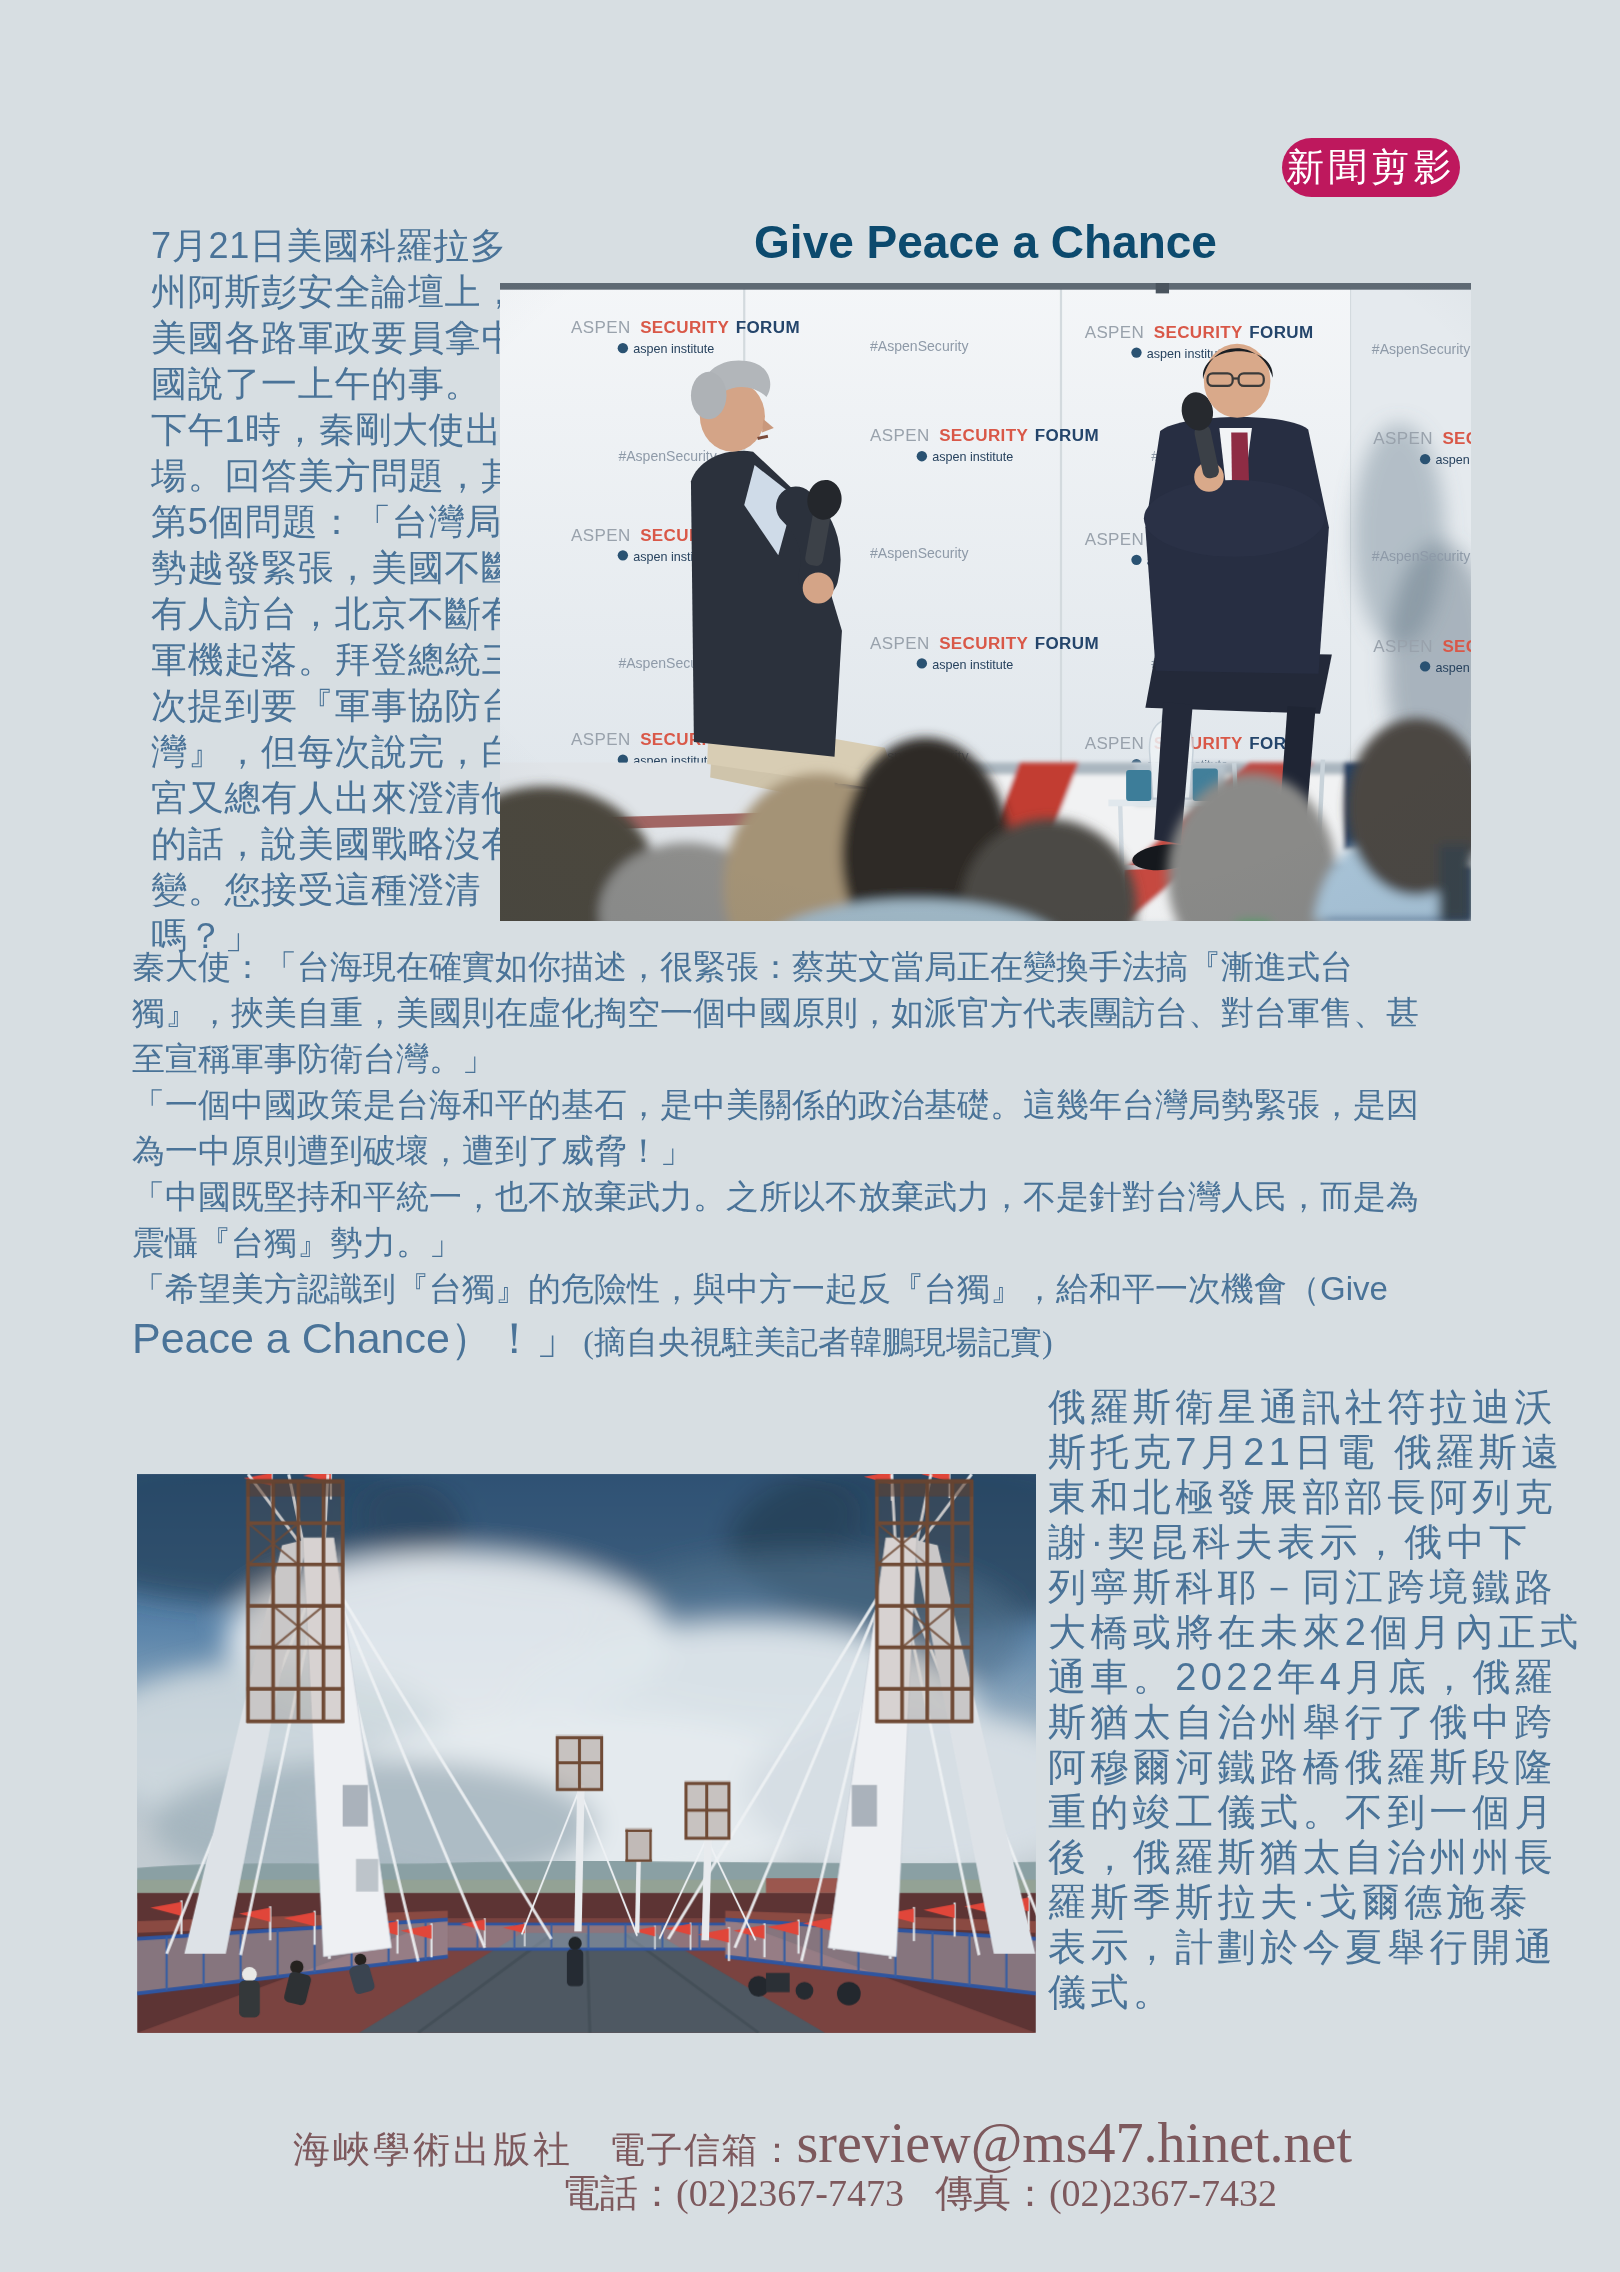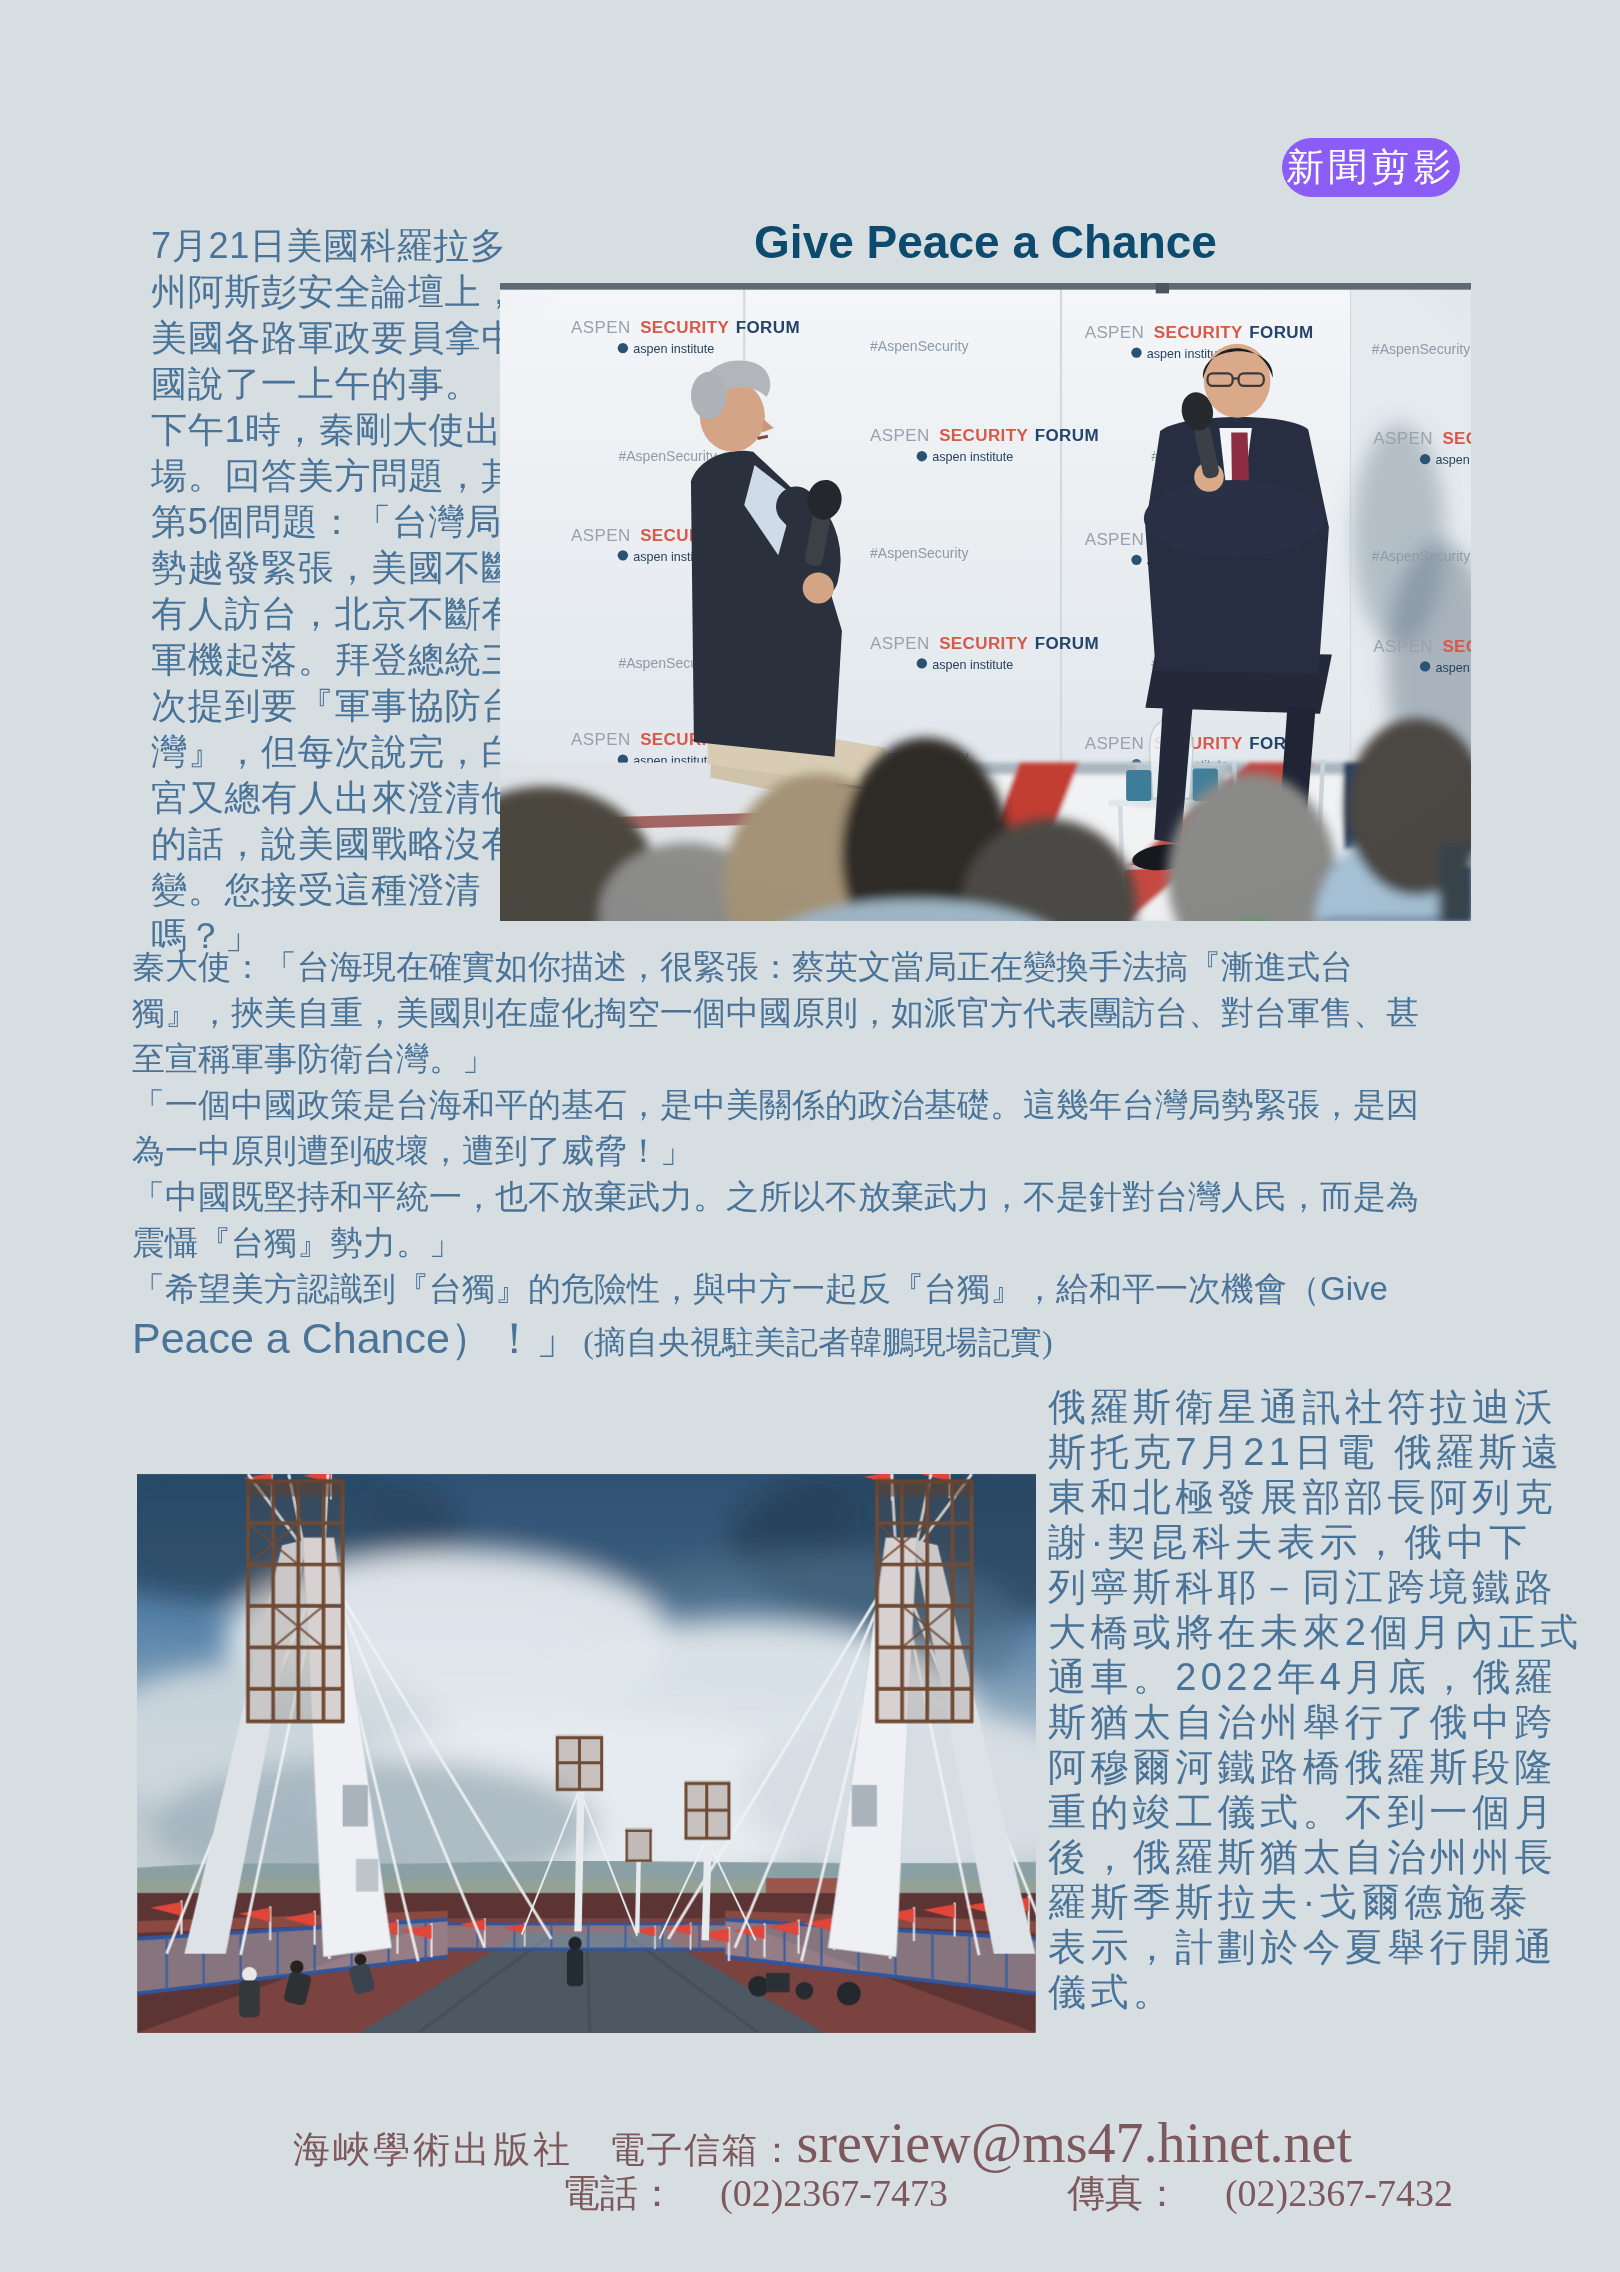--- a/index.html
+++ b/index.html
@@ -1,19 +1,19 @@
 <!DOCTYPE html>
 <html style="font-size:12px"><head>
 <meta charset="utf-8">
 <style>
   html,body{margin:0;padding:0;background:#d7dee2;}
   .page{position:relative;width:1621px;height:2273px;background:#d7dee2;overflow:hidden;
         font-family:"Liberation Sans","DejaVu Sans",sans-serif;}
   .abs{position:absolute;}
-  .badge{left:1282px;top:138px;width:178px;height:59px;background:#8b5cf6;border-radius:30px;
+  .badge{left:1282px;top:138px;width:178px;height:59px;background:#be185d;border-radius:30px;
          display:flex;align-items:center;justify-content:center;}
   .badge span{color:#ffffff;font-size:38px;letter-spacing:4.4px;}
   .title1{left:500px;top:215px;width:971px;margin:0;text-align:center;
           font-size:46px;font-weight:bold;color:#0c4a6e;}
   .cjk{white-space:pre-line;color:#4a7398;}
   .leftcol{left:151px;top:223px;width:414px;font-size:36px;line-height:46px;letter-spacing:0.7px;}
   .photo{display:block;}
   .photo1{left:500px;top:283px;}
   .mainbody{left:132px;top:944px;width:1391px;font-size:33px;line-height:46px;}
   .bodytail{left:132px;top:1310px;display:flex;align-items:baseline;}
@@ -22,21 +22,21 @@
   .title2{left:137px;top:1375px;width:899px;margin:0;text-align:center;
           font-size:47px;font-weight:bold;color:#7d595d;}
   .photo2{left:137px;top:1474px;}
   .rightcol{left:1048px;top:1385px;width:562px;font-size:38px;line-height:45px;letter-spacing:4.4px;}
   .footer1{left:293px;top:2111px;display:flex;align-items:baseline;color:#7d595d;
            font-family:"Liberation Serif","DejaVu Serif",serif;}
   .footer1 .pub{font-size:37px;letter-spacing:3px;margin-right:36px;}
   .footer1 .email-label{font-size:36px;letter-spacing:1.5px;}
   .footer1 .email{font-size:56px;}
   .footer2{left:562px;top:2168px;display:flex;align-items:baseline;color:#7d595d;
-           font-family:"Liberation Serif","DejaVu Serif",serif;font-size:38px;gap:44px;}
+           font-family:"Liberation Serif","DejaVu Serif",serif;font-size:38px;}
   .footer2 .gap{width:31px;}
 </style>
 </head>
 <body>
 
 <div class="page">
 
   <div class="abs badge">
     <span>新聞剪影</span>
   </div>

